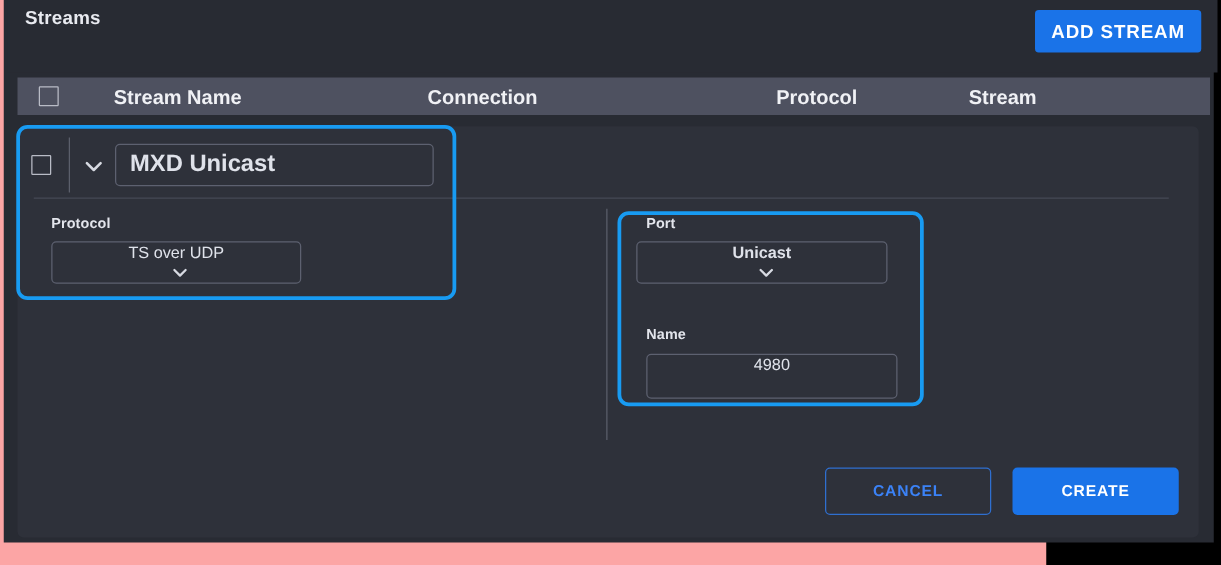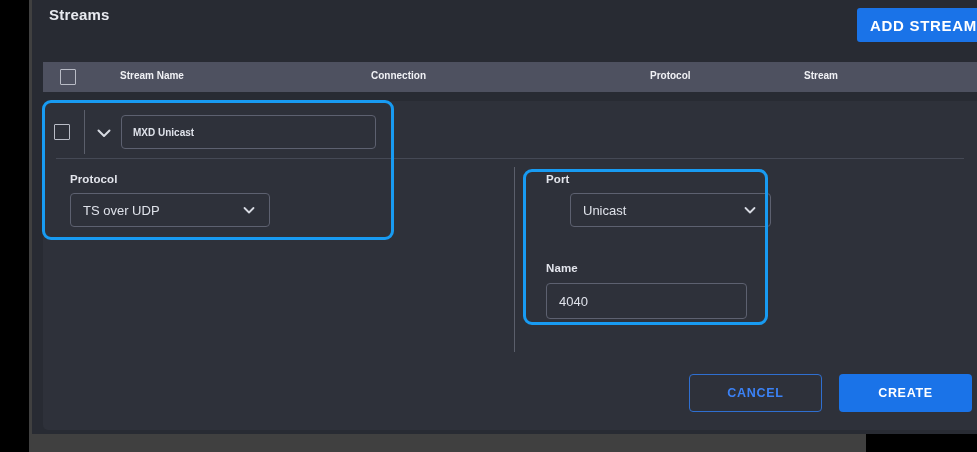--- a/index.html
+++ b/index.html
@@ -15,23 +15,22 @@
     -webkit-font-smoothing: antialiased;
   }
 
   
   #app-frame {
     position: absolute;
     left: 0;
     top: 0;
     width: 837px;
     height: 452px;
-    background: #404040;
-    box-sizing: border-box;
-    margin-left: 29px;
+    background: #fca5a5;
+    box-sizing: border-box;
   }
 
   
   #app-inner {
     position: absolute;
     left: 3px;
     top: 0px;
     width: 968px;
     height: 434px;
     background: #282b33;
@@ -79,21 +78,21 @@
     position: absolute;
     left: 11px;
     top: 62px;
     width: 954px;
     height: 30px;
     background: #4e5160;
   }
   .th {
     position: absolute;
     top: 8px;
-    font-size: 10px;
+    font-size: 16px;
     font-weight: bold;
     color: #f0f1f5;
     white-space: nowrap;
   }
   #th-stream-name { left: 77px; }
   #th-connection  { left: 328px; }
   #th-protocol    { left: 607px; }
   #th-status      { left: 761px; }
 
   .cbx {
@@ -179,21 +178,21 @@
     left: 89px;
     top: 115px;
     width: 255px;
     height: 34px;
     box-sizing: border-box;
     background: #2e313a;
     border: 1px solid #5d6170;
     border-radius: 4px;
     color: #dfe2ea;
     font-family: "Liberation Sans", sans-serif;
-    font-size: 10px;
+    font-size: 19px;
     font-weight: bold;
     padding: 0 11px;
     outline: none;
   }
 
   #form-divider-horz {
     position: absolute;
     left: 24px;
     top: 158px;
     width: 908px;
@@ -229,23 +228,24 @@
     background: #2e313a;
     border: 1px solid #5d6170;
     border-radius: 4px;
     color: #dfe2ea;
     font-family: "Liberation Sans", sans-serif;
     font-size: 13px;
     padding: 0 12px;
     outline: none;
     display: flex;
     align-items: center;
+    flex-direction: column;
   }
   #protocol-select { left: 38px;  top: 193px; width: 200px; height: 34px; cursor: pointer; }
-  #type-select     { left: 538px; top: 193px; width: 201px; height: 34px; cursor: pointer; }
+  #type-select     { left: 506px; top: 193px; width: 201px; height: 34px; cursor: pointer; font-weight: bold; }
   #port-input      { left: 514px; top: 283px; width: 201px; height: 36px; }
 
   .sel-value { flex: 1; white-space: nowrap; }
   .sel-caret {
     width: 16px;
     height: 16px;
     flex: none;
     margin-left: 6px;
   }
   .sel-caret svg { display: block; }
@@ -338,21 +338,21 @@
       <span class="sel-value">Unicast</span>
       <span class="sel-caret">
         <svg width="16" height="16" viewBox="0 0 16 16" fill="none">
           <path d="M3.5 6 L8 10.5 L12.5 6" stroke="#d7dae2" stroke-width="1.8" stroke-linecap="round" stroke-linejoin="round"></path>
         </svg>
       </span>
     </div>
 
     <div class="field-label" id="label-port">Name</div>
     <div class="control" id="port-input">
-      <span class="sel-value">4040</span>
+      <span class="sel-value">4980</span>
     </div>
 
     <div id="highlight-left"></div>
     <div id="highlight-right"></div>
 
     <button id="create-button">CREATE</button>
     <button id="cancel-button">CANCEL</button>
 
   </div>
 </div>

